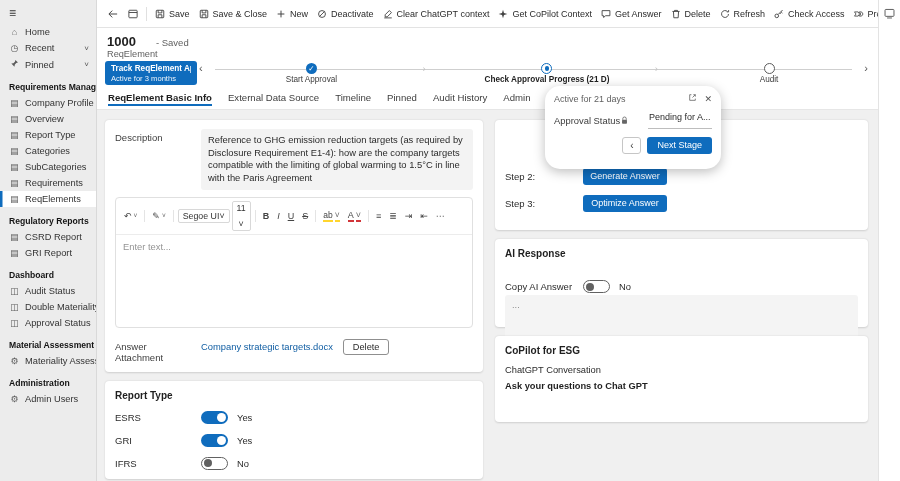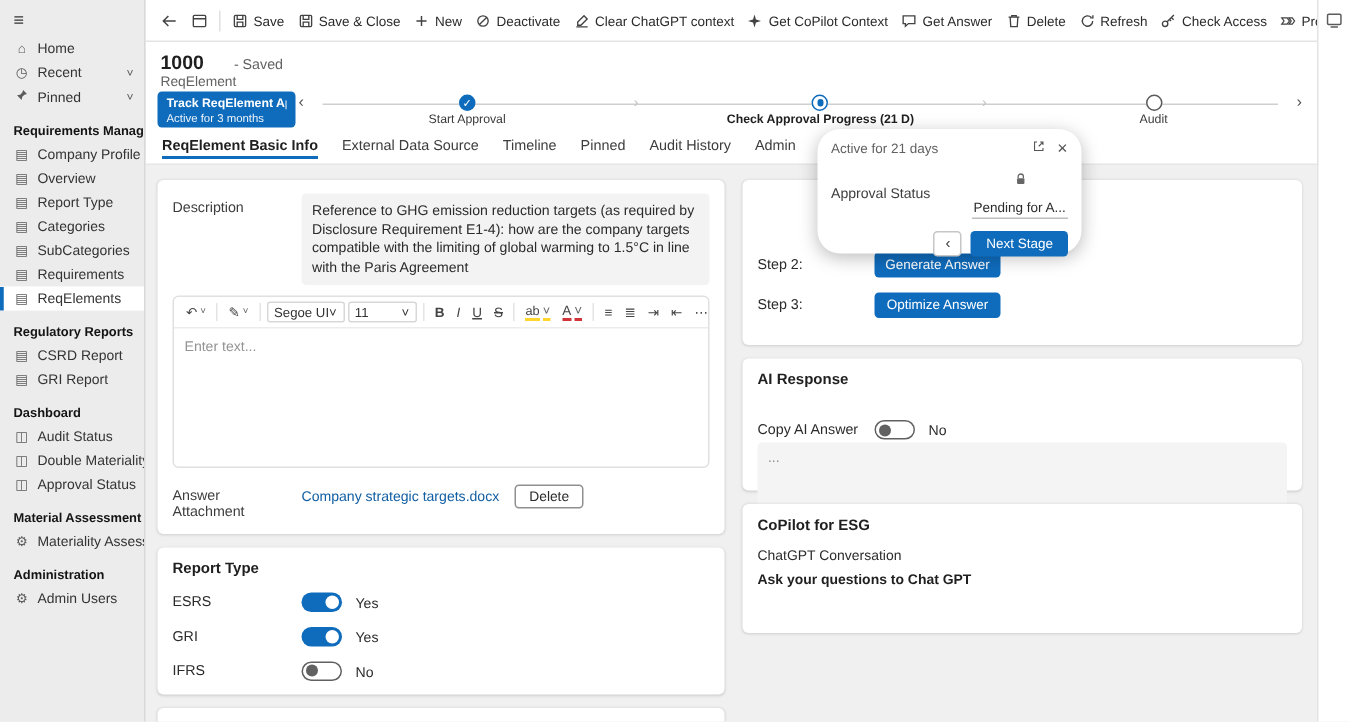--- a/index.html
+++ b/index.html
@@ -80,21 +80,21 @@
   .fval{flex:1;min-width:0;}
   .locked-box{background:#f3f3f3;border-radius:3px;padding:5px 7px;font-size:9.4px;
     line-height:1.35;color:#2b2b2b;min-height:48px;}
 
   .editor{border:1px solid #e0e0e0;border-radius:4px;margin:3px 0 9px;overflow:hidden;}
   .etb{display:flex;align-items:center;gap:2px;padding:3px 5px;border-bottom:1px solid #ececec;color:#444;overflow:hidden;}
   .eb{font-size:9px;padding:1px 3px;border-radius:2px;display:flex;align-items:center;gap:2px;cursor:pointer;flex:none;}
   .eb .mini{font-size:6.5px;color:#666;}
   .esel{border:1px solid #d8d8d8;border-radius:2px;font-size:8.8px;padding:1px 4px;display:flex;
     align-items:center;cursor:pointer;flex:none;color:#333;}
-  .esel.size{gap:22px;}
+  .esel.size{gap:6px;flex-direction:column;}
   .esep{width:1px;height:12px;background:#e4e4e4;margin:0 2px;flex:none;}
   .eb.b{font-weight:bold;} .eb.i{font-style:italic;} .eb.u{text-decoration:underline;}
   .eb.s{text-decoration:line-through;}
   .eb.hl span{border-bottom:2.5px solid #ffd52e;font-size:8.5px;}
   .eb.fc span{border-bottom:2.5px solid #d13438;font-size:9px;}
   .ebody{height:92px;padding:6px 7px;font-size:9.4px;color:#949494;cursor:text;}
 
   .attach-wrap{display:flex;align-items:center;gap:10px;padding-top:2px;}
   .attach-link{font-size:9.4px;color:#115ea3;cursor:pointer;white-space:nowrap;}
   .btn-ghost{font-size:9.2px;color:#2b2b2b;border:1px solid #8f8f8f;border-radius:3px;
@@ -125,21 +125,21 @@
     padding:0 5px;font-family:inherit;color:#333;background:#fff;outline:none;}
 
   
   .flyout{position:absolute;left:500px;top:86px;width:176px;height:83px;background:#fff;
     border-radius:15px;box-shadow:0 3px 12px rgba(0,0,0,.26);z-index:40;padding:7px 9px;margin-left:45px;}
   .fh{display:flex;align-items:center;font-size:9px;color:#616161;}
   .fh .ficons{margin-left:auto;display:flex;gap:7px;color:#555;align-items:center;}
   .fh .x{font-size:9px;cursor:pointer;}
   .ffield{display:flex;align-items:center;margin-top:7px;}
   .fflab{flex:1;font-size:9.4px;color:#3d3d3d;}
-  .ffval{display:flex;align-items:center;gap:3px;flex-direction:column;}
+  .ffval{display:flex;gap:20px;}
   .fval-box{width:64px;font-size:9px;color:#2b2b2b;border-bottom:1px solid #bdbdbd;
     padding:1px 1px 2px;white-space:nowrap;overflow:hidden;cursor:pointer;}
   .fbtns{display:flex;justify-content:flex-end;gap:6px;margin-top:8px;}
   .fback{width:19px;height:17px;border:1px solid #c6c6c6;border-radius:3px;font-size:10px;
     color:#3d3d3d;text-align:center;line-height:15px;cursor:pointer;background:#fff;}
   .fnext{background:#0f6cbd;color:#fff;font-size:9px;border-radius:3px;padding:0 10px;height:17px;
     line-height:17px;cursor:pointer;}
 </style>
 </head>
 <body>

